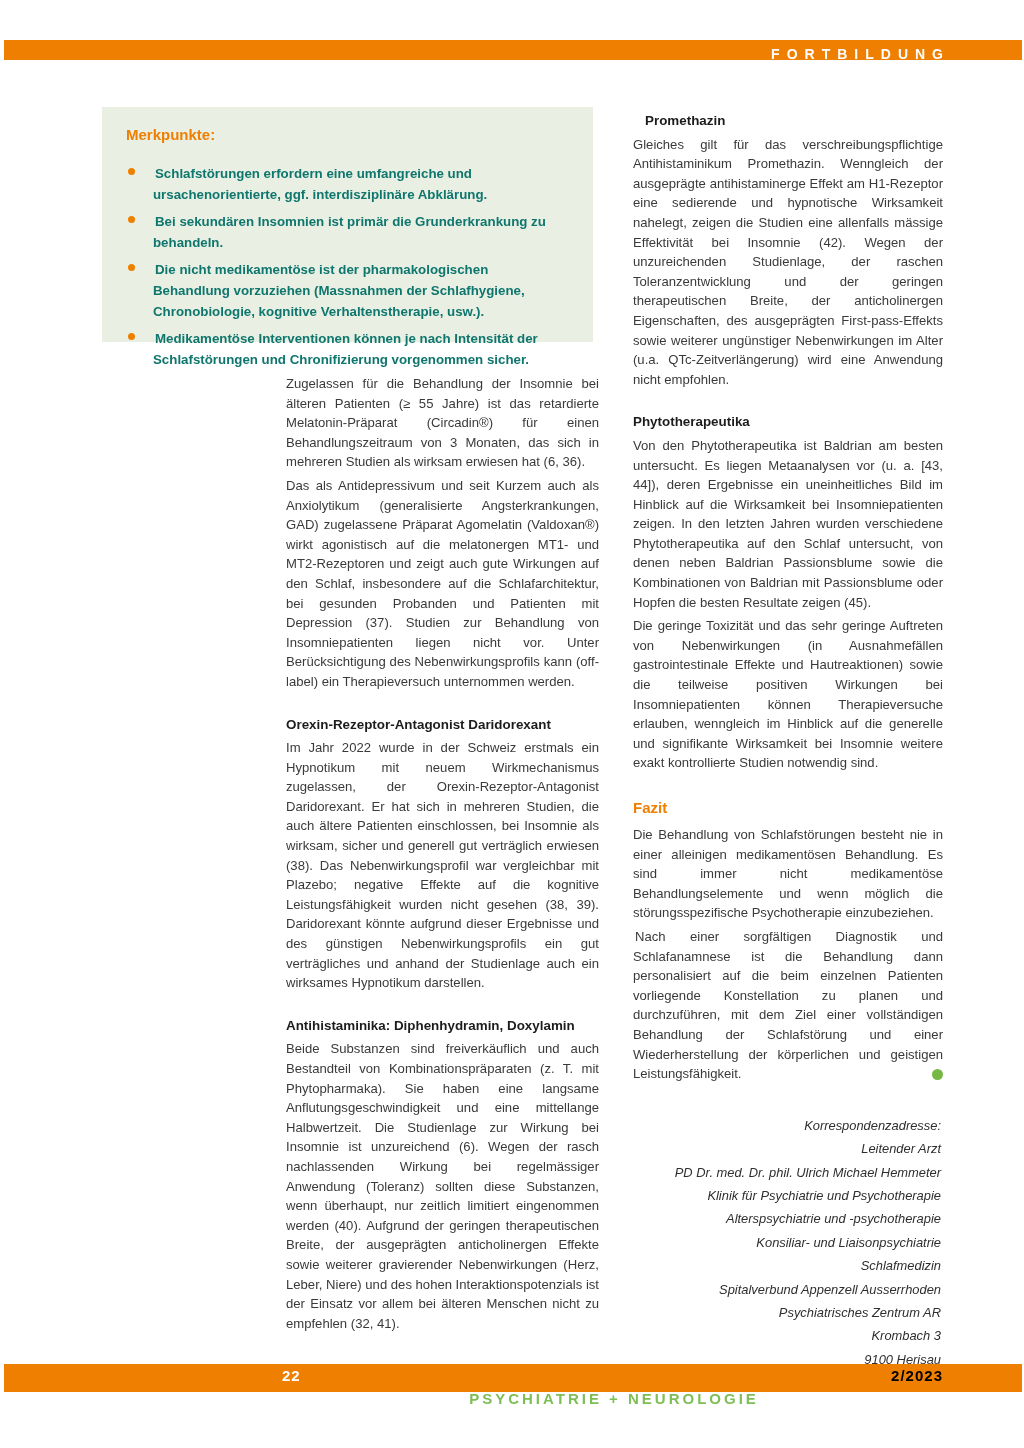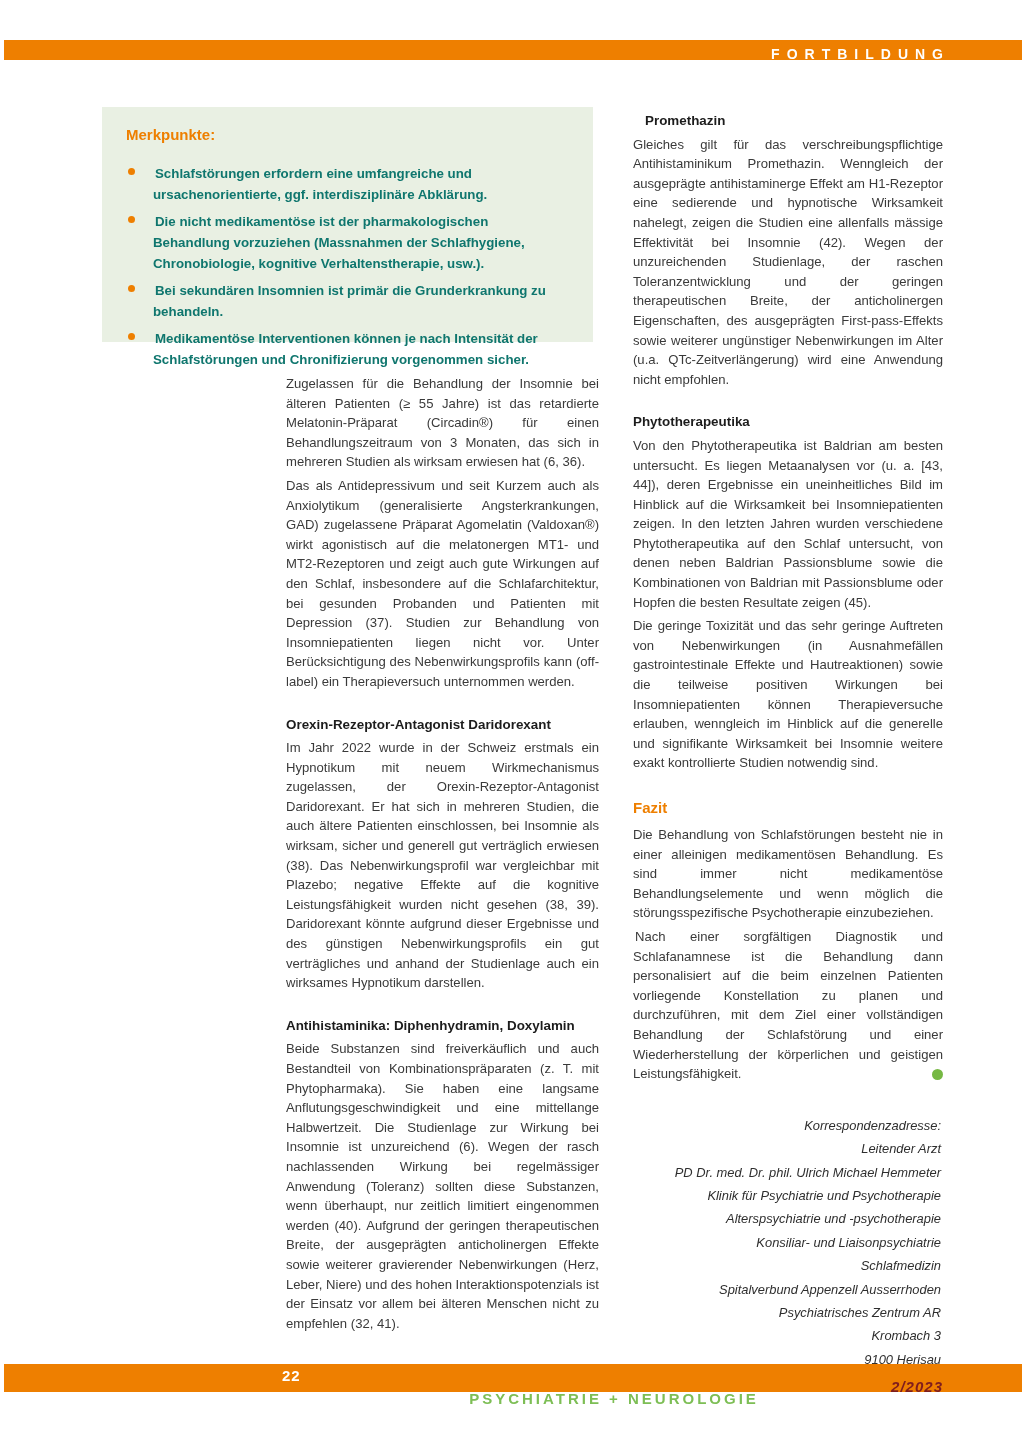--- a/index.html
+++ b/index.html
@@ -126,27 +126,26 @@
     position: absolute;
     left: 276px; top: 0;
     line-height: 20px;
     font-size: 15px;
     font-weight: bold;
     color: #ffffff;
     letter-spacing: 1px;
   }
   .issue-number {
     position: absolute;
-    right: 83px; top: 11px;
-    line-height: 20px;
-    font-size: 15px;
-    font-weight: bold;
-    color: #7f1d1d;
+    right: 83px; top: 0;
+    line-height: 20px;
+    font-size: 15px;
+    font-weight: bold;
+    color: #000000;
     letter-spacing: 1px;
-    font-style: italic;
   }
   .journal-name {
     position: absolute;
     left: 610px; top: 1384px;
     transform: translateX(-50%);
     font-size: 15px;
     font-weight: bold;
     letter-spacing: 3px;
     color: #7DBE55;
     white-space: nowrap;
@@ -163,25 +162,25 @@
 
   <div class="merkpunkte">
     <div class="merkpunkte-title">Merkpunkte:</div>
     <ul>
       <li>
         <span class="bullet"></span>
         <span>Schlafstörungen erfordern eine umfangreiche und ursachenorientierte, ggf. interdisziplinäre Abklärung.</span>
       </li>
       <li>
         <span class="bullet"></span>
+        <span>Bei sekundären Insomnien ist primär die Grunderkrankung zu behandeln.</span>
+      </li>
+      <li>
+        <span class="bullet"></span>
         <span>Die nicht medikamentöse ist der pharmakologischen Behandlung vorzuziehen (Massnahmen der Schlafhygiene, Chronobiologie, kognitive Verhaltenstherapie, usw.).</span>
-      </li>
-      <li>
-        <span class="bullet"></span>
-        <span>Bei sekundären Insomnien ist primär die Grunderkrankung zu behandeln.</span>
       </li>
       <li>
         <span class="bullet"></span>
         <span>Medikamentöse Interventionen können je nach Intensität der Schlafstörungen und Chronifizierung vorgenommen sicher.</span>
       </li>
     </ul>
   </div>
 
   <div class="col-mid">
     <p class="body-p">Zugelassen für die Behandlung der Insomnie bei älteren Patienten (≥ 55 Jahre) ist das retardierte Melatonin-Präparat (Circadin®) für einen Behandlungszeitraum von 3 Monaten, das sich in mehreren Studien als wirksam erwiesen hat (6, 36).</p>

